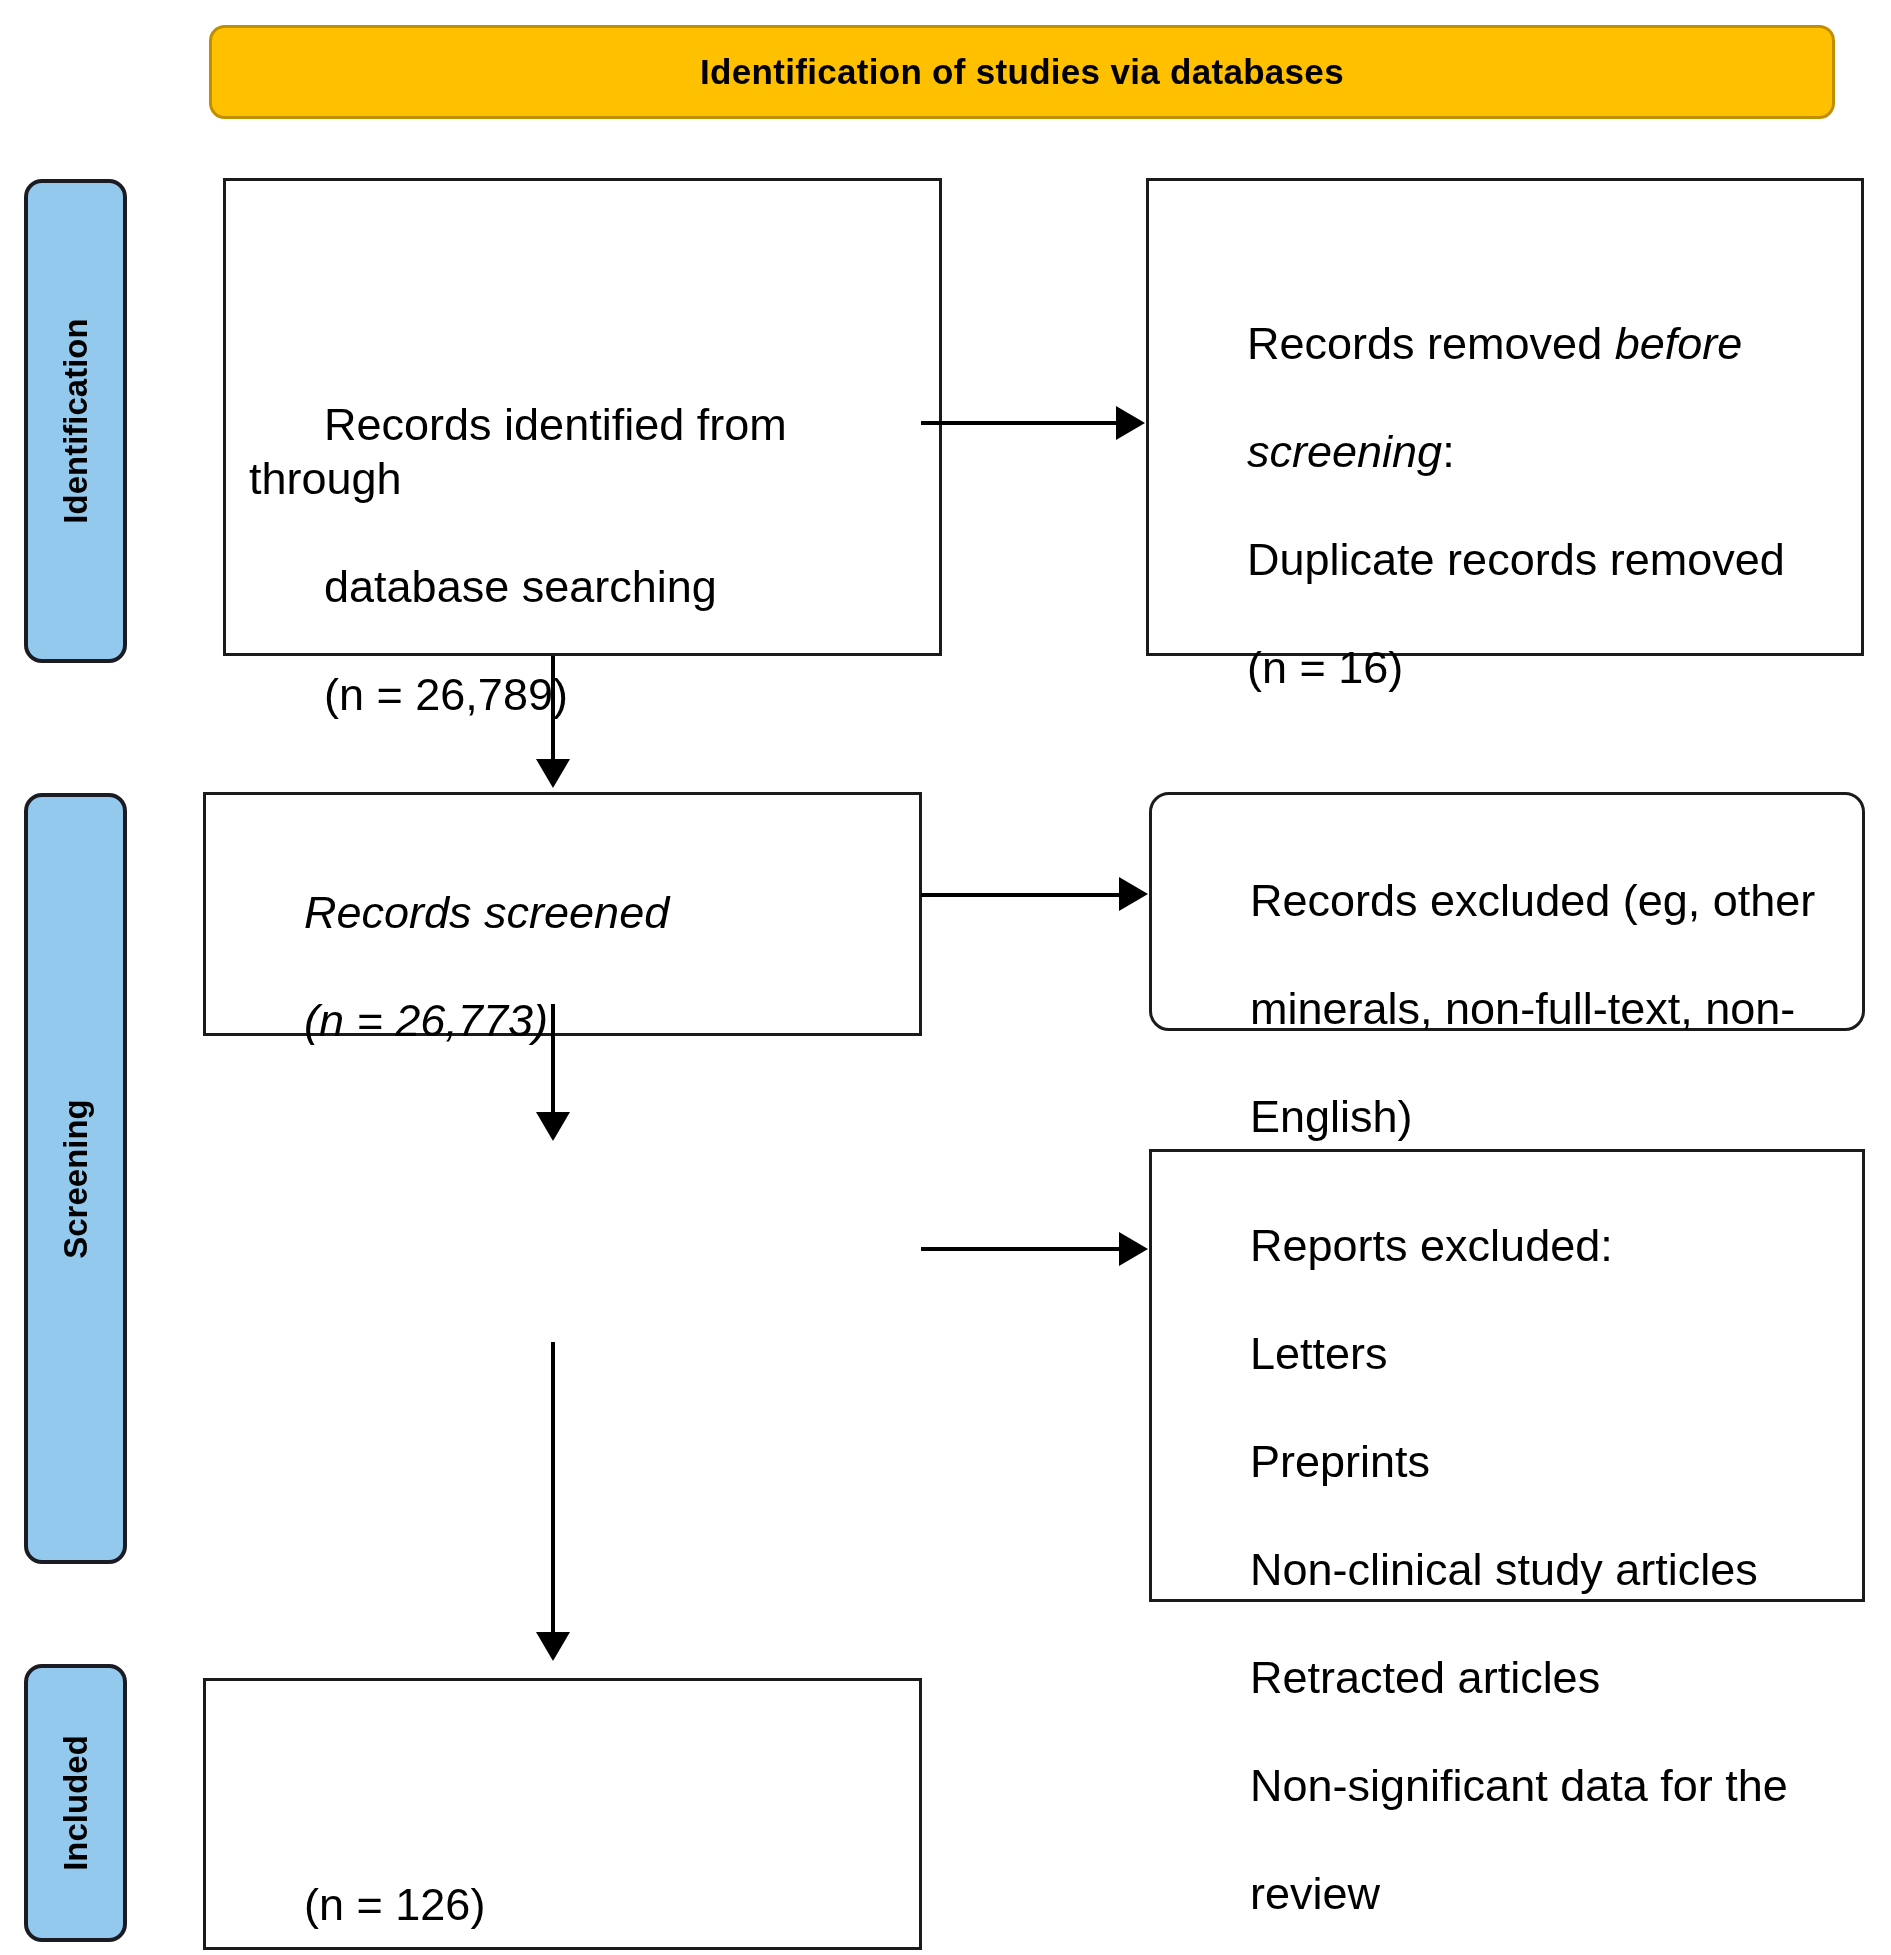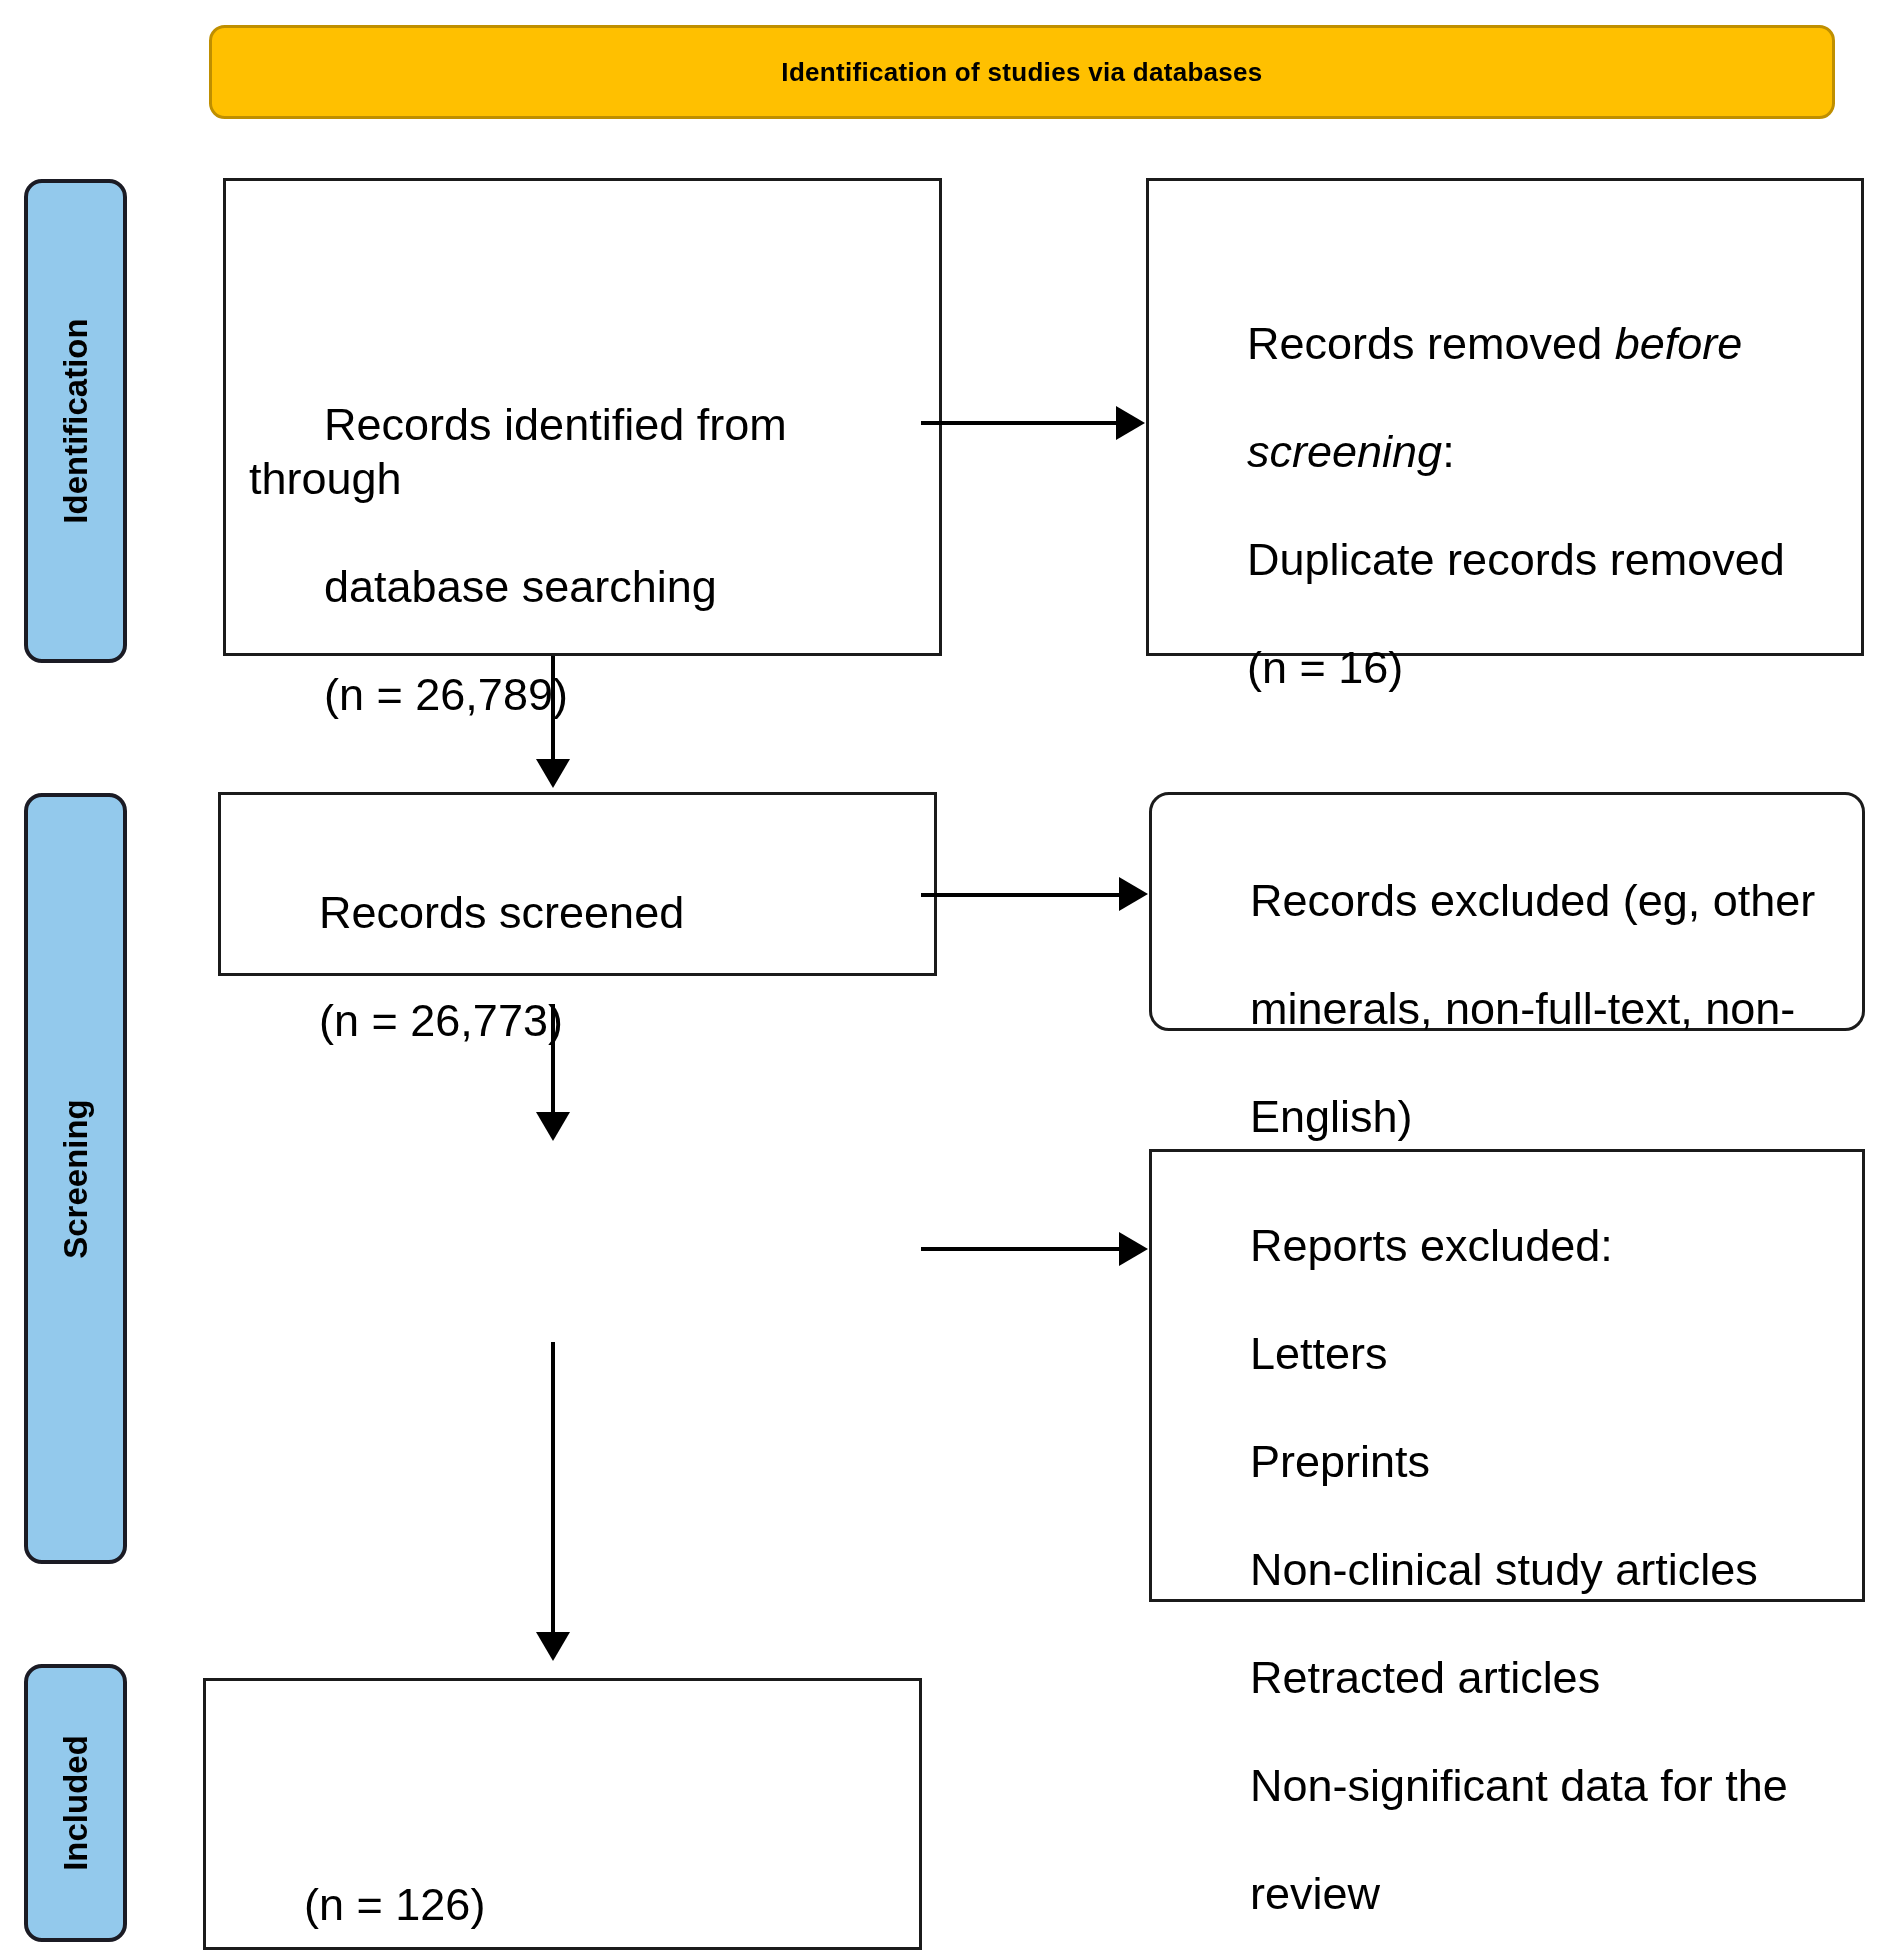--- a/index.html
+++ b/index.html
@@ -27,21 +27,21 @@
     height: 94px;
     background: #FFC000;
     border: 3px solid #BF8F00;
     border-radius: 15.7px;
     box-sizing: border-box;
     display: flex;
     align-items: center;
     justify-content: center;
   }
   .banner-text {
-    font-size: 26px;
+    font-size: 35px;
     font-weight: bold;
     color: #000000;
     letter-spacing: 0.3px;
     text-align: left;
     white-space: nowrap;
   }
 
   
   .stage-tab {
     position: absolute;
@@ -147,21 +147,21 @@
       <span>(n = 16)</span>
     </div>
   </div>
 
   <div class="conn-line-h" style="left:921px; top:421px; width:196px;"></div>
   <div class="arrow-right" style="left:1116px; top:406px;"></div>
 
   <div class="conn-line-v" style="left:551px; top:656px; height:106px;"></div>
   <div class="arrow-down" style="left:536px; top:759px;"></div>
 
-  <div class="flow-box" style="left:218px; top:792px; width:719px; height:184px;">
+  <div class="flow-box" style="left:203px; top:792px; width:719px; height:244px;font-style:italic;">
     <div class="flow-box-text" style="top:37px;">
       <span>Records screened</span><br>
       <span>(n = 26,773)</span>
     </div>
   </div>
 
   <div class="flow-box" style="left:1149px; top:792px; width:716px; height:239px;border-radius:20px;">
     <div class="flow-box-text" style="top:25.4px;">
       <span>Records excluded (eg, other</span><br>
       <span>minerals, non-full-text, non-</span><br>

